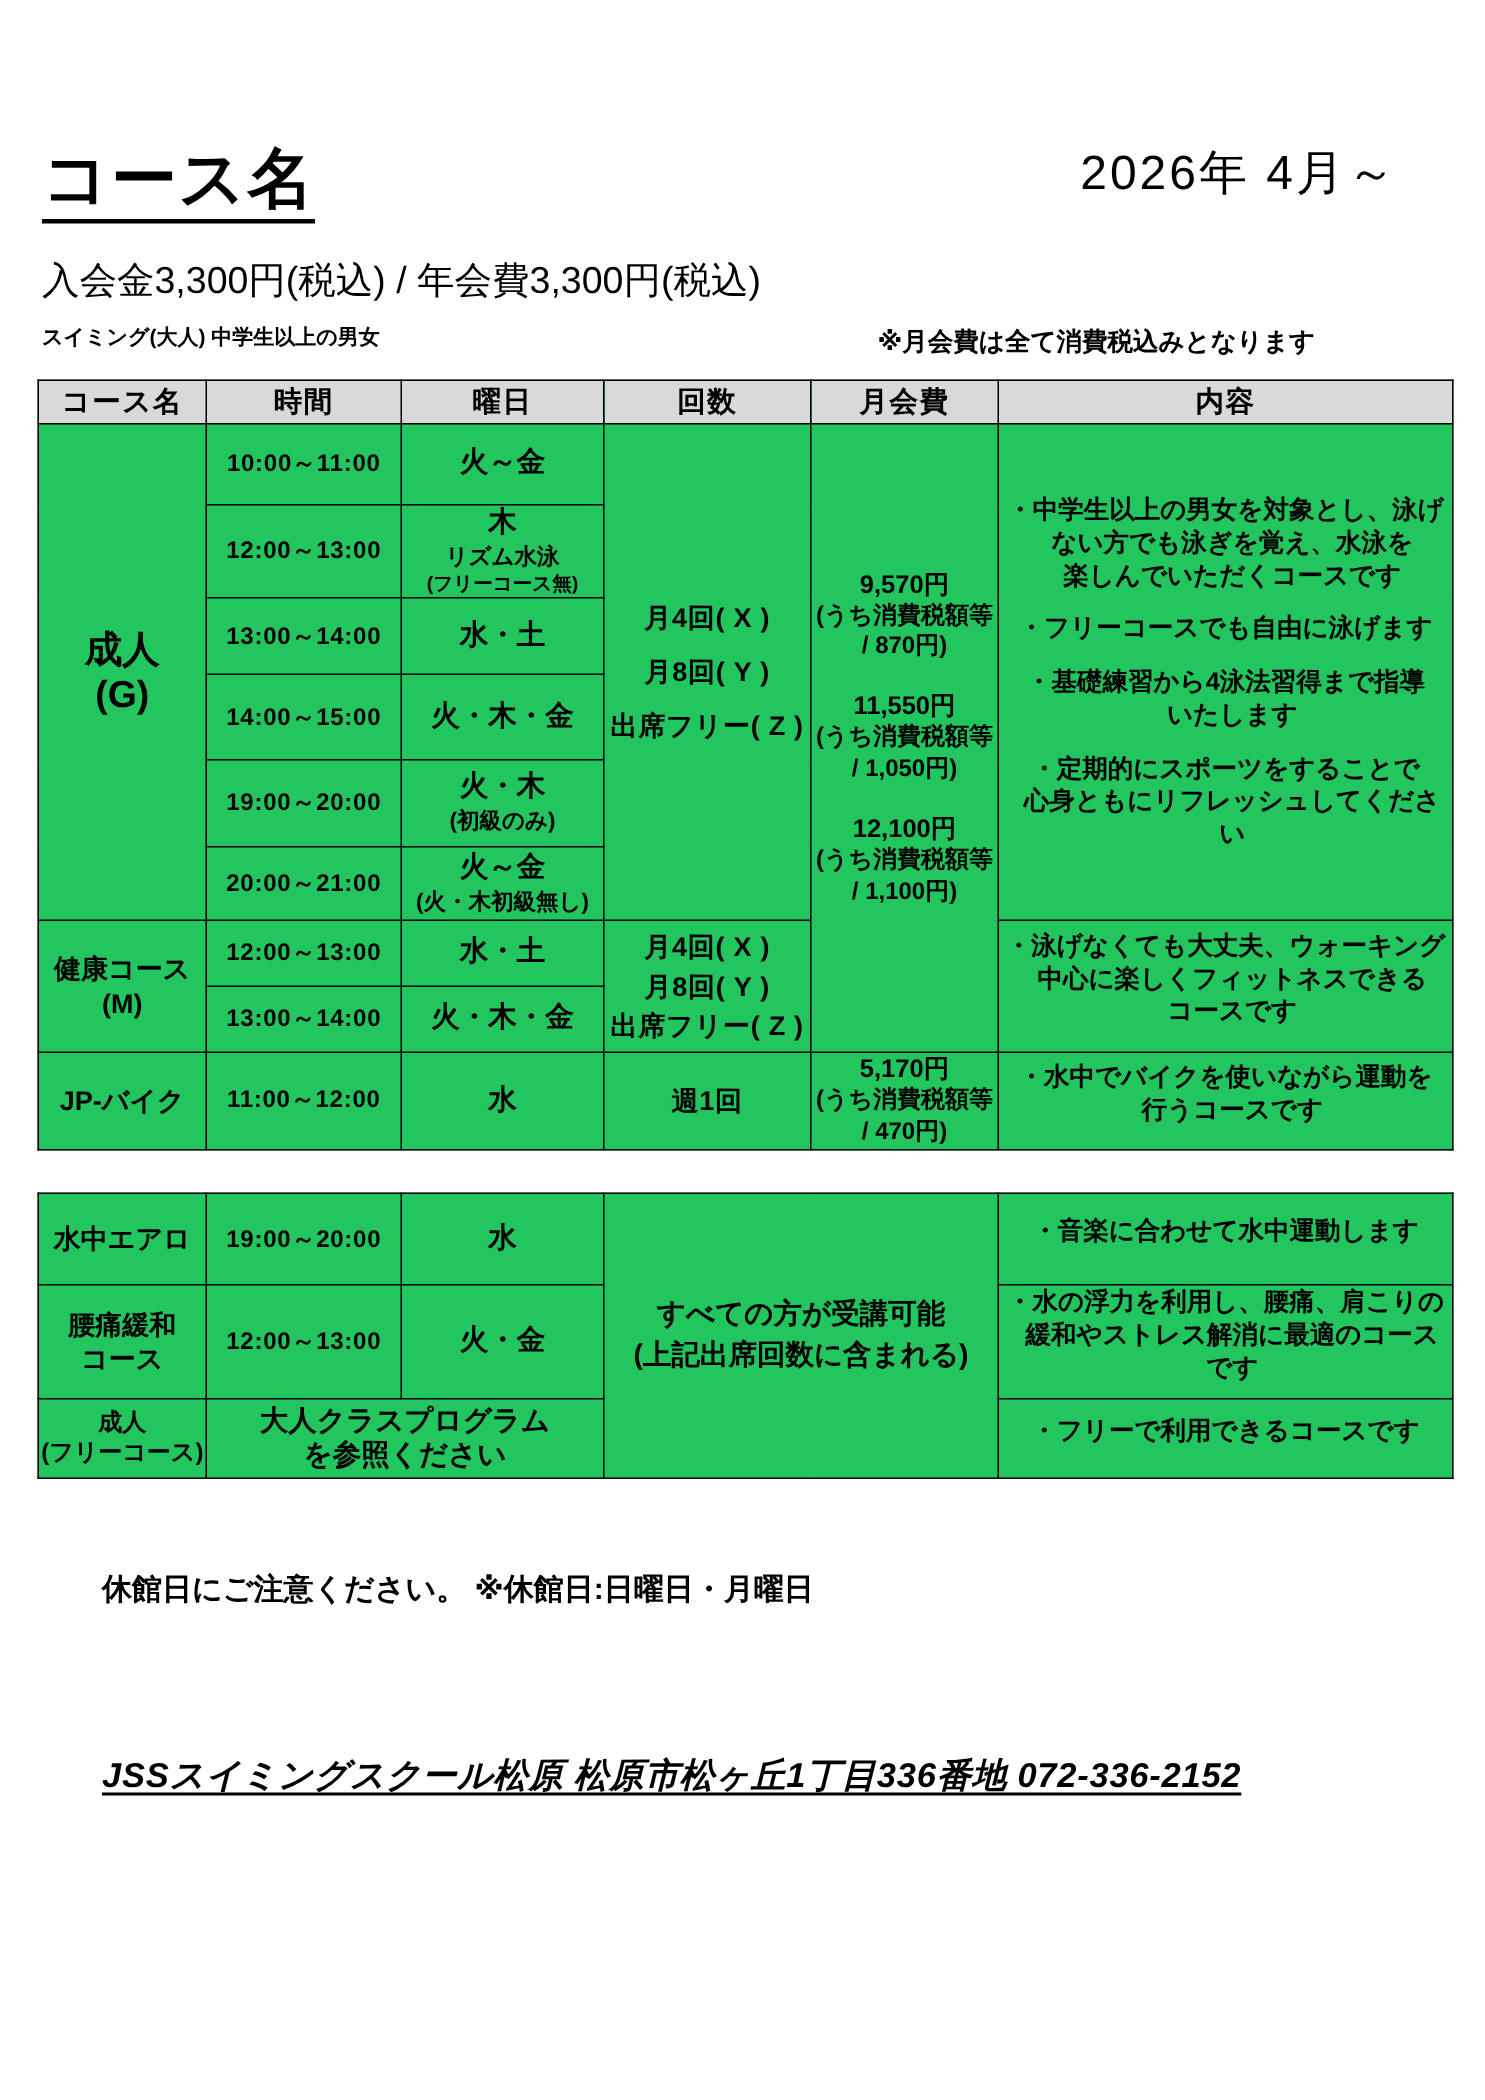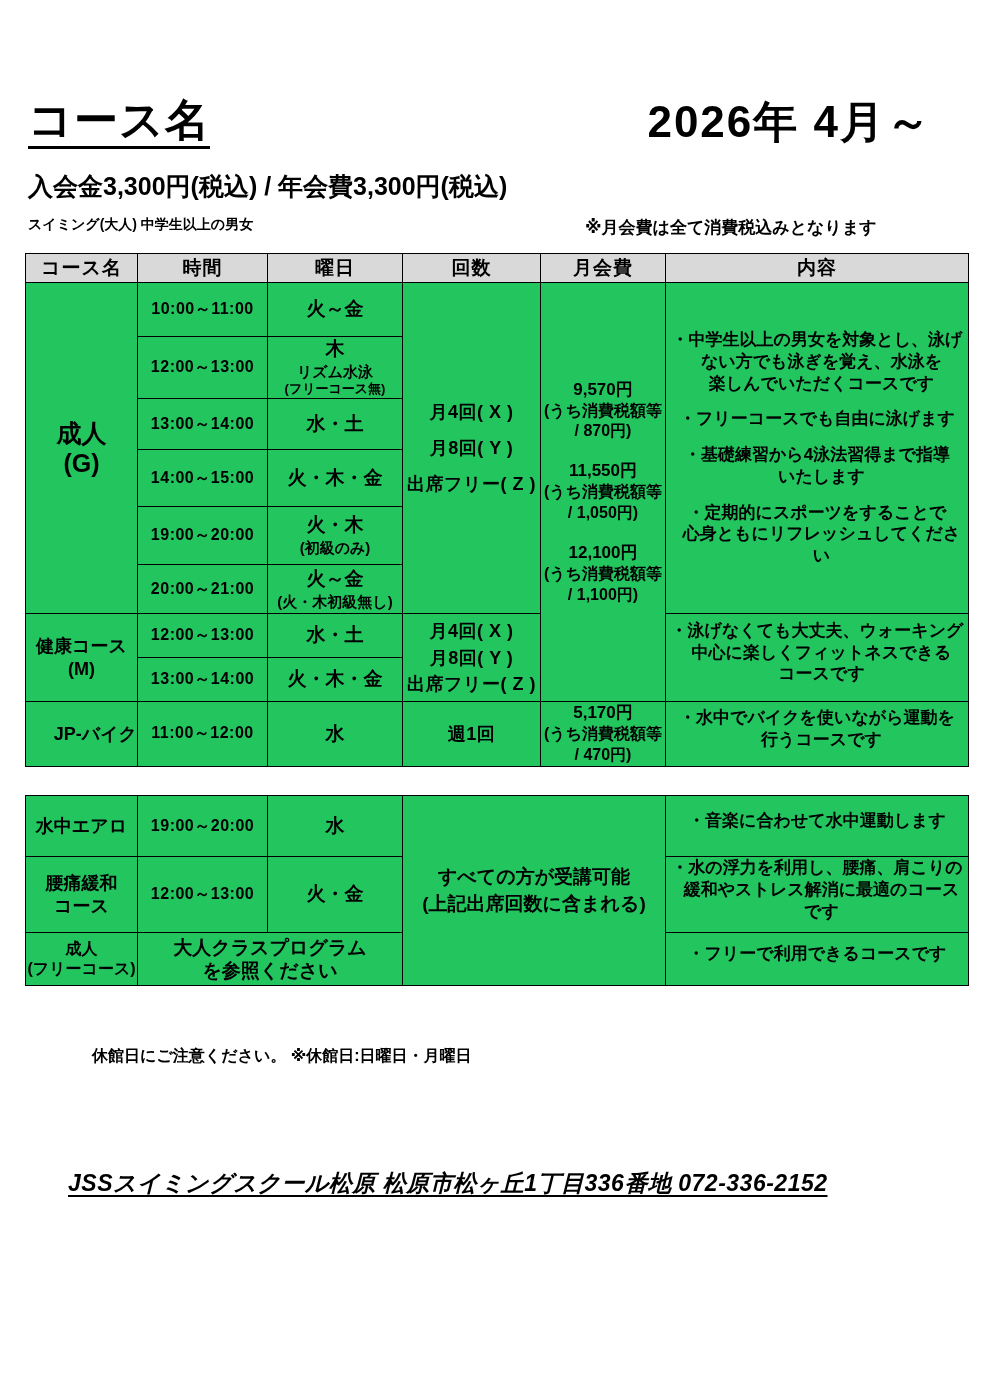--- a/index.html
+++ b/index.html
@@ -38,32 +38,32 @@
     font-weight: bold;
     letter-spacing: 1px;
     border-bottom: 3px solid #000;
     padding-bottom: 2px;
     line-height: 1.1;
   }
   .title-date {
     position: absolute;
     right: 30px;
     top: 2px;
-    font-size: 44px;
-    font-weight: bold;
+    font-size: 32px;
+    font-weight: normal;
     letter-spacing: 2px;
     line-height: 1.1;
   }
 
   .fee-line {
     position: absolute;
     left: 28px;
     top: 170px;
     font-size: 25px;
-    font-weight: bold;
+    font-weight: normal;
     letter-spacing: 0px;
     white-space: nowrap;
   }
 
   .subline-left {
     position: absolute;
     left: 28px;
     top: 216px;
     font-size: 14px;
     font-weight: bold;
@@ -208,23 +208,23 @@
   .note1 {
     position: absolute;
     left: 58px;
     top: 1003px;
     font-size: 20px;
     font-weight: bold;
     white-space: nowrap;
   }
   .note2 {
     position: absolute;
-    left: 92px;
+    left: 68px;
     top: 1046px;
-    font-size: 16px;
+    font-size: 20px;
     font-weight: bold;
     white-space: nowrap;
   }
   .hours-row {
     position: absolute;
     font-size: 21px;
     font-weight: bold;
     white-space: nowrap;
     letter-spacing: 0.5px;
   }
@@ -385,21 +385,21 @@
       </tr>
 
       <tr>
         <td class="cell-time" style="height:43px;">13:00～14:00</td>
         <td class="cell-day">
           <span>火・木・金</span>
         </td>
       </tr>
 
       <tr>
-        <td class="cell-course small" style="height:62px;text-align:right;">JP-バイク</td>
+        <td class="cell-course small" style="height:62px;">JP-バイク</td>
         <td class="cell-time">11:00～12:00</td>
         <td class="cell-day">
           <span>水</span>
         </td>
         <td class="cell-count tight">
           <div>週1回</div>
         </td>
         <td class="cell-fee">
           <div class="block">
             <span class="amt">5,170円</span>

